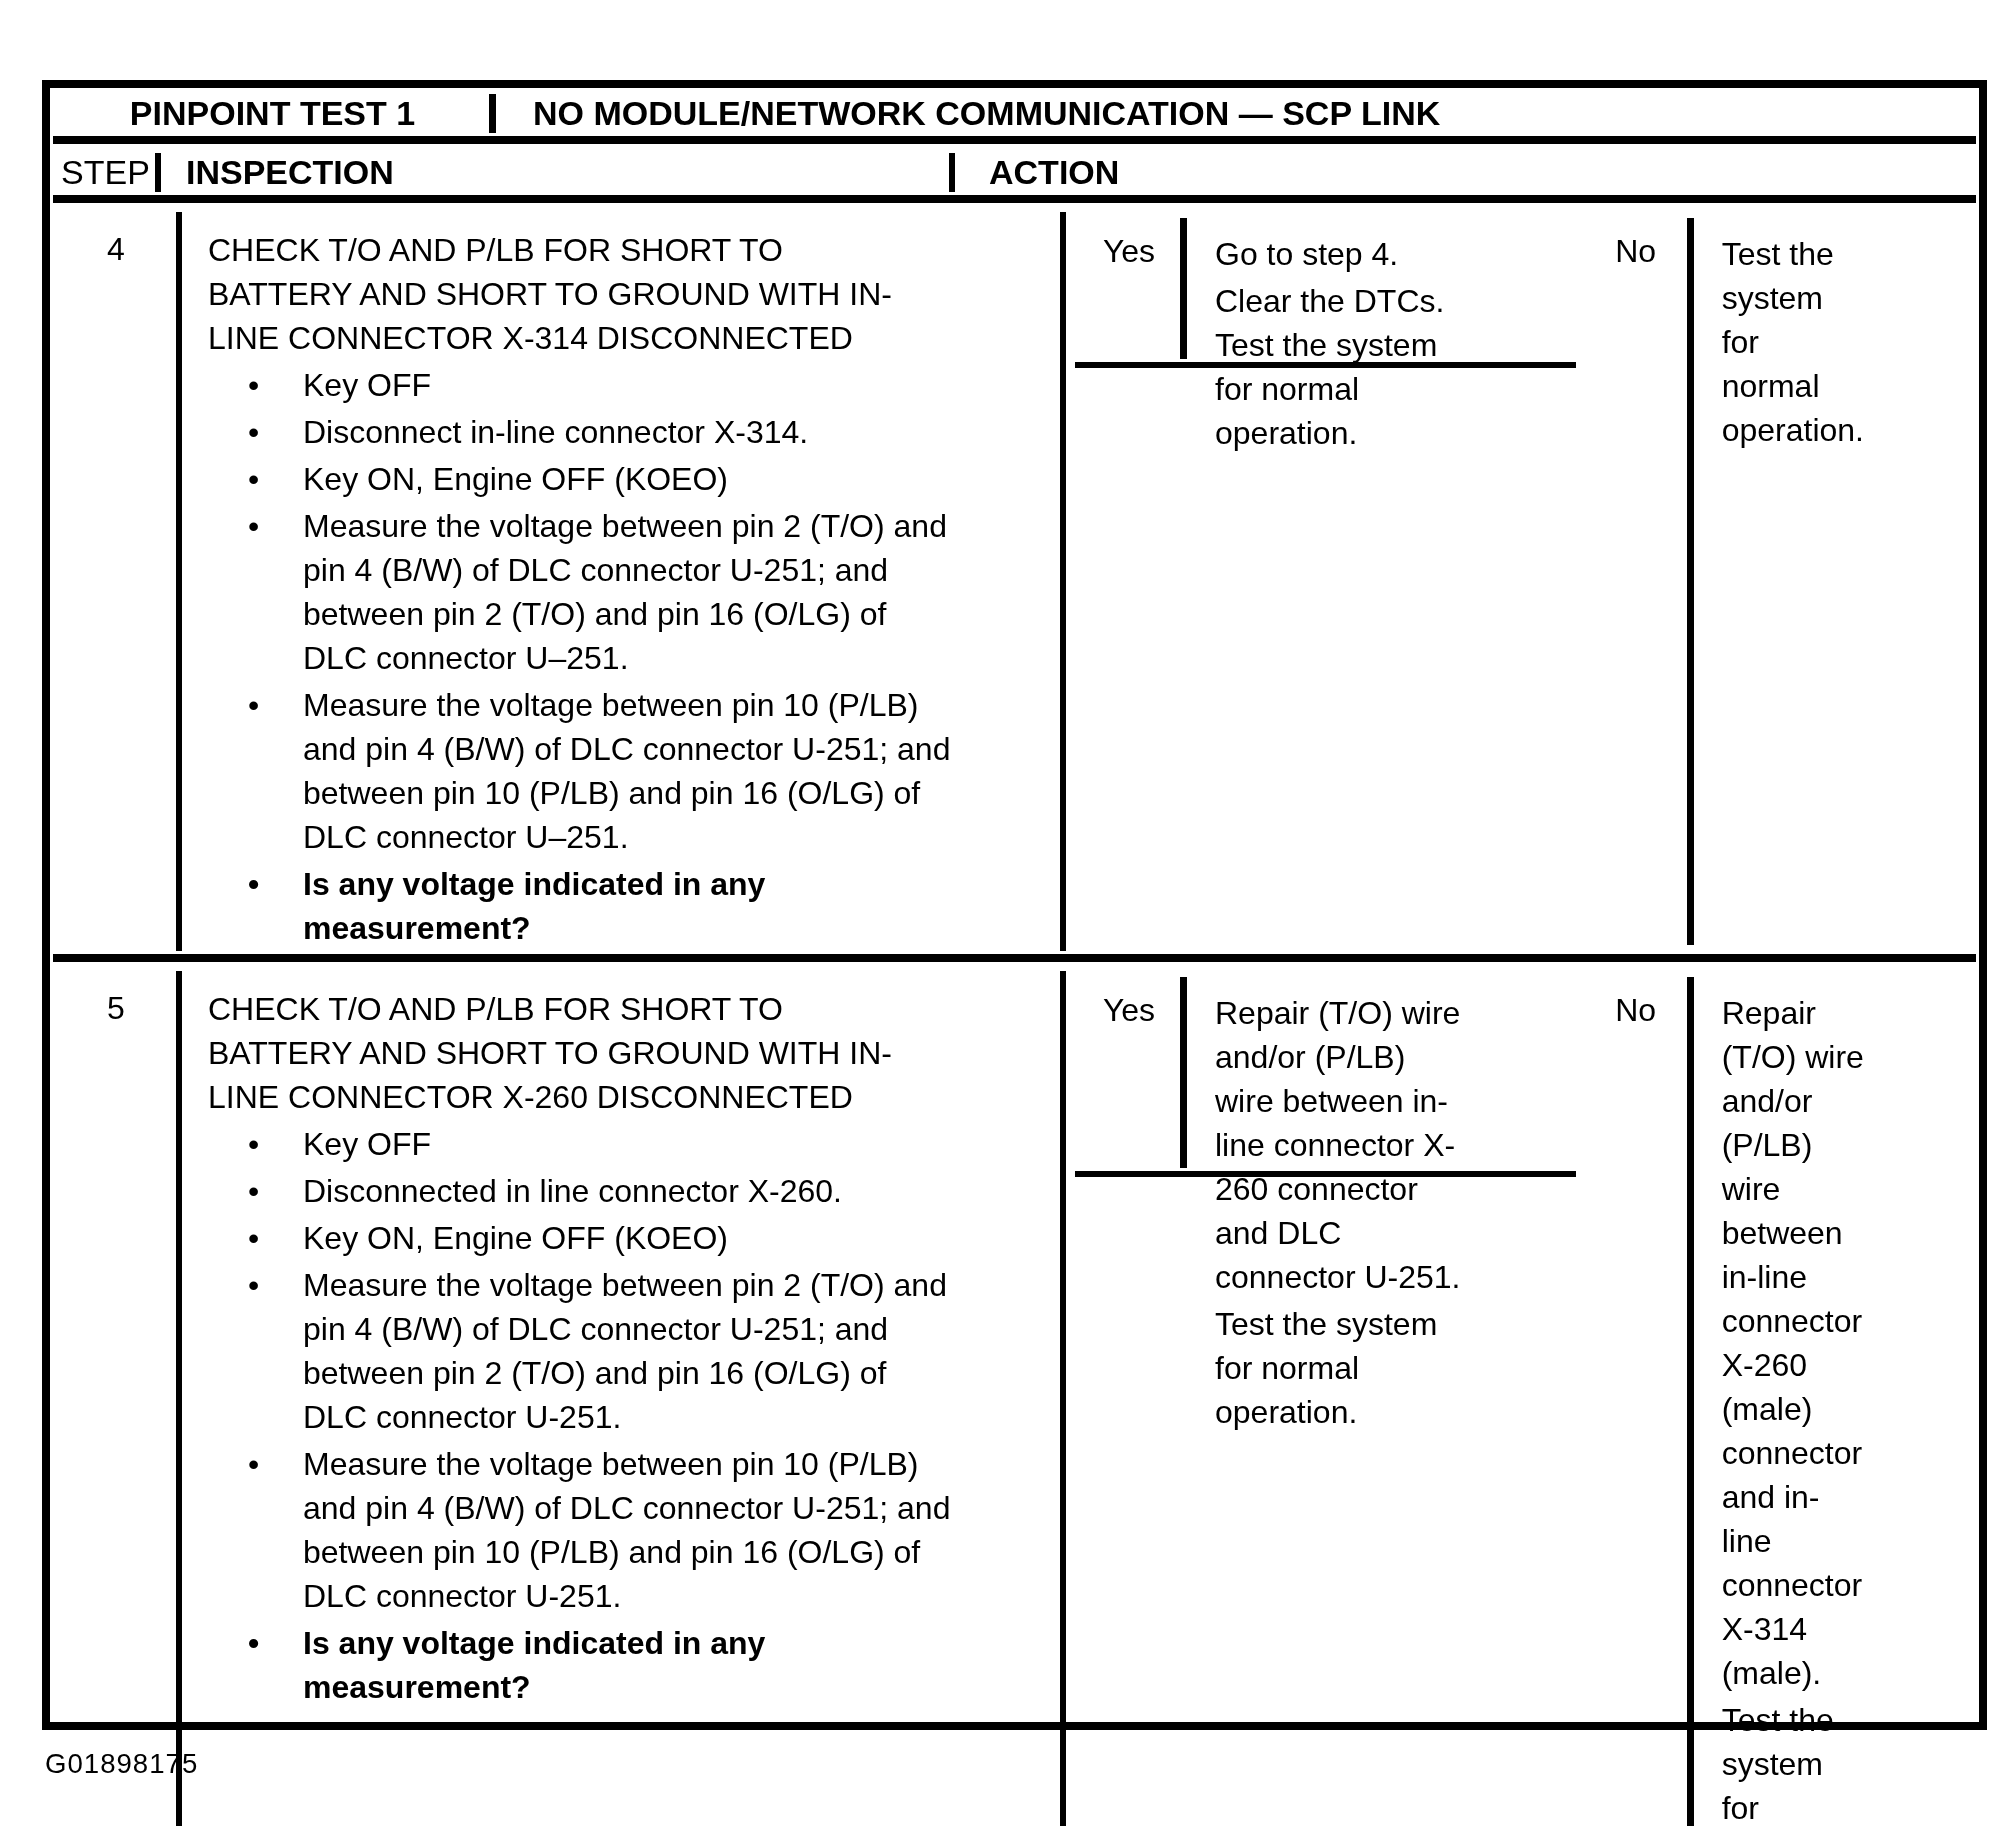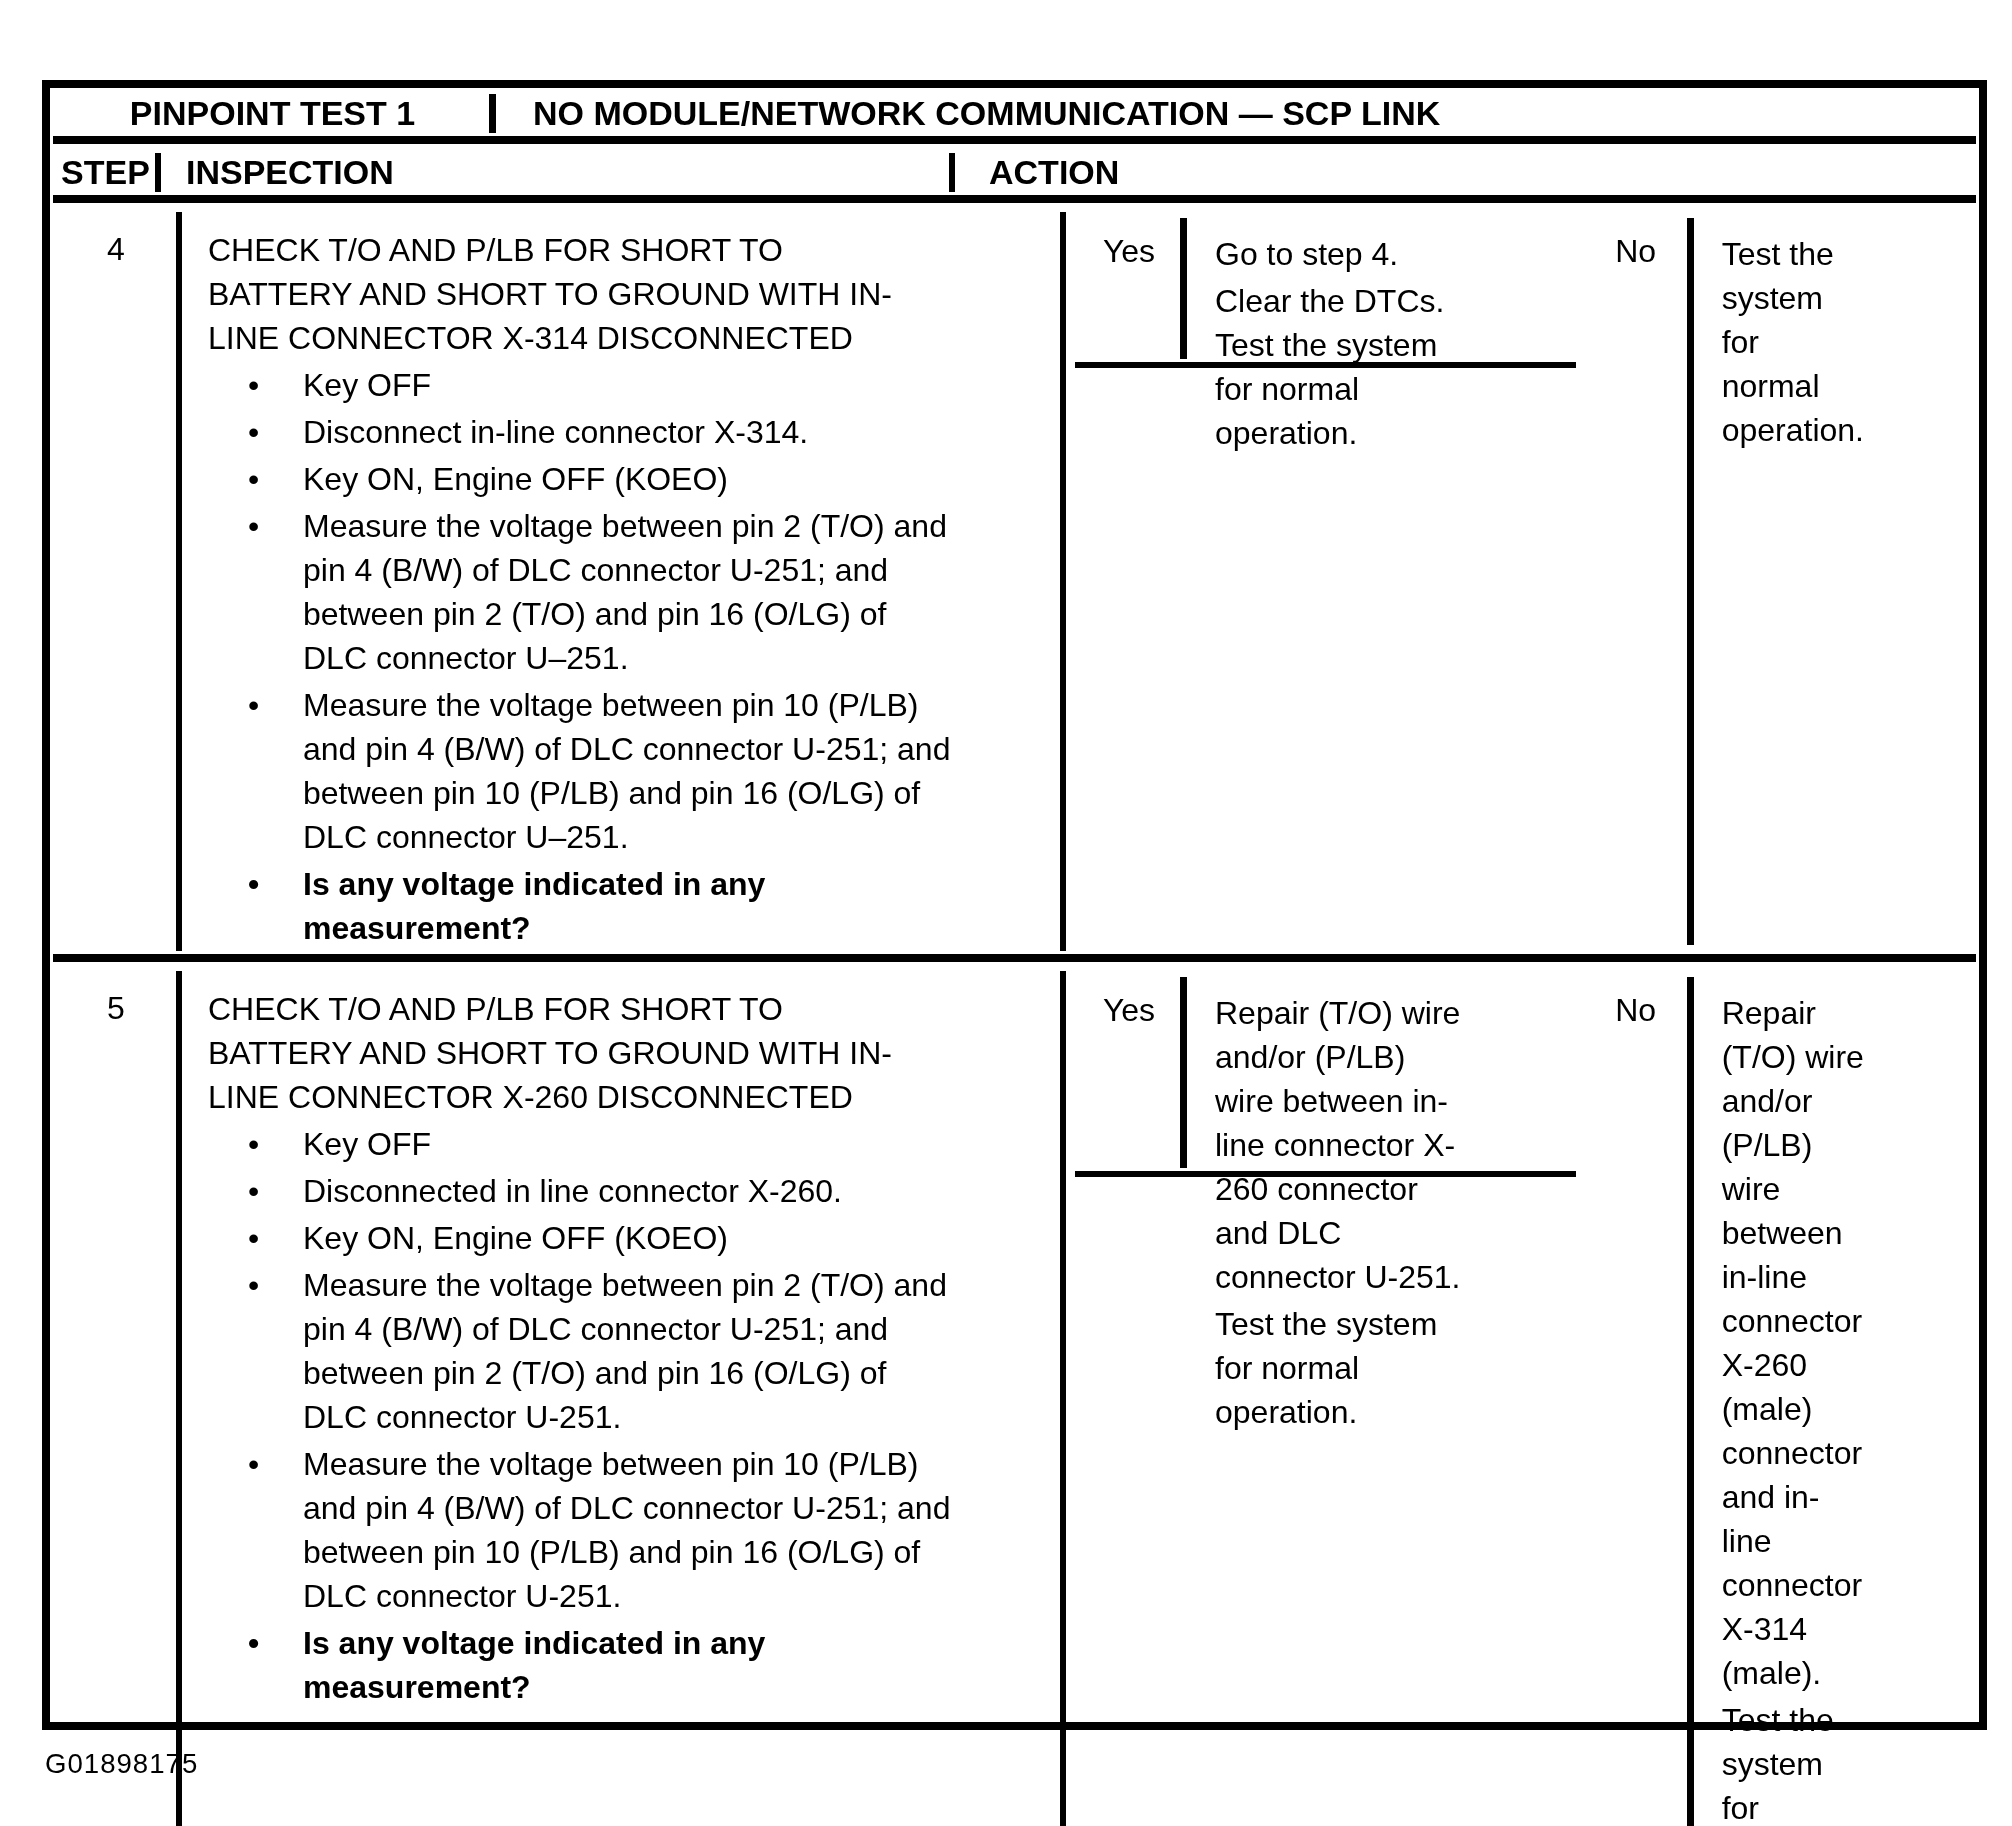--- a/index.html
+++ b/index.html
@@ -32,21 +32,21 @@
   .title-right {
     flex: 1; display: flex; align-items: center;
     padding-left: 31px; font-weight: bold; font-size: 34px;
   }
 
   
   .header-row { display: flex; height: 73px; border-bottom: 8.6px solid #000; }
   .h-step {
     width: 105px; border-right: 6.7px solid #000;
     display: flex; align-items: center; justify-content: center;
-    font-weight: bold; font-size: 34px;
+    font-weight: normal; font-size: 34px;
   }
   .h-insp {
     width: 788px; border-right: 6.7px solid #000;
     display: flex; align-items: center; padding-left: 19px;
     font-weight: bold; font-size: 34px;
   }
   .h-action {
     flex: 1; display: flex; align-items: center; padding-left: 28px;
     font-weight: bold; font-size: 34px;
   }

